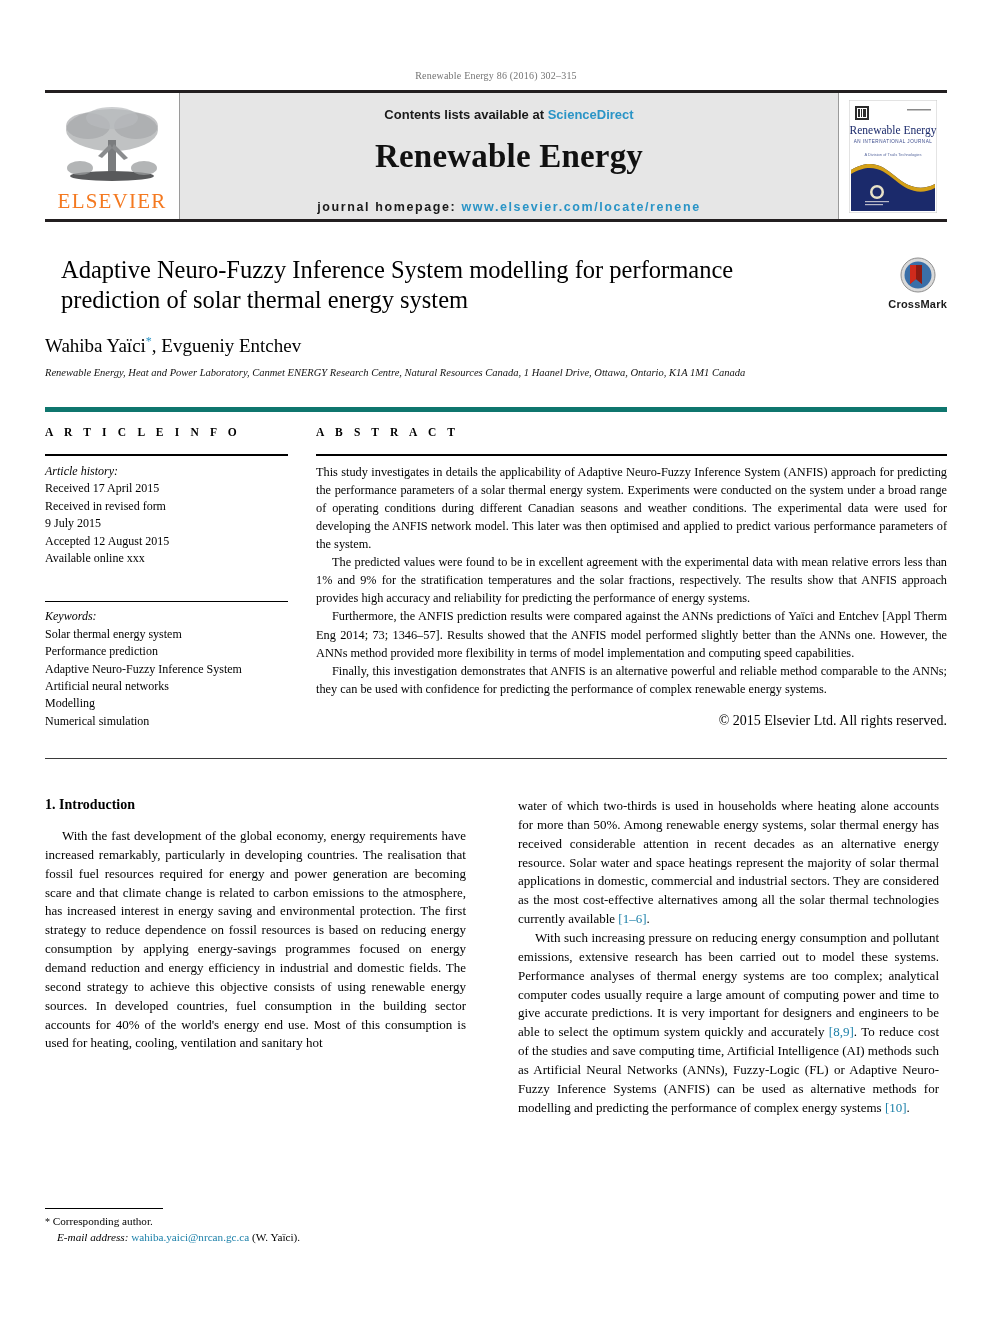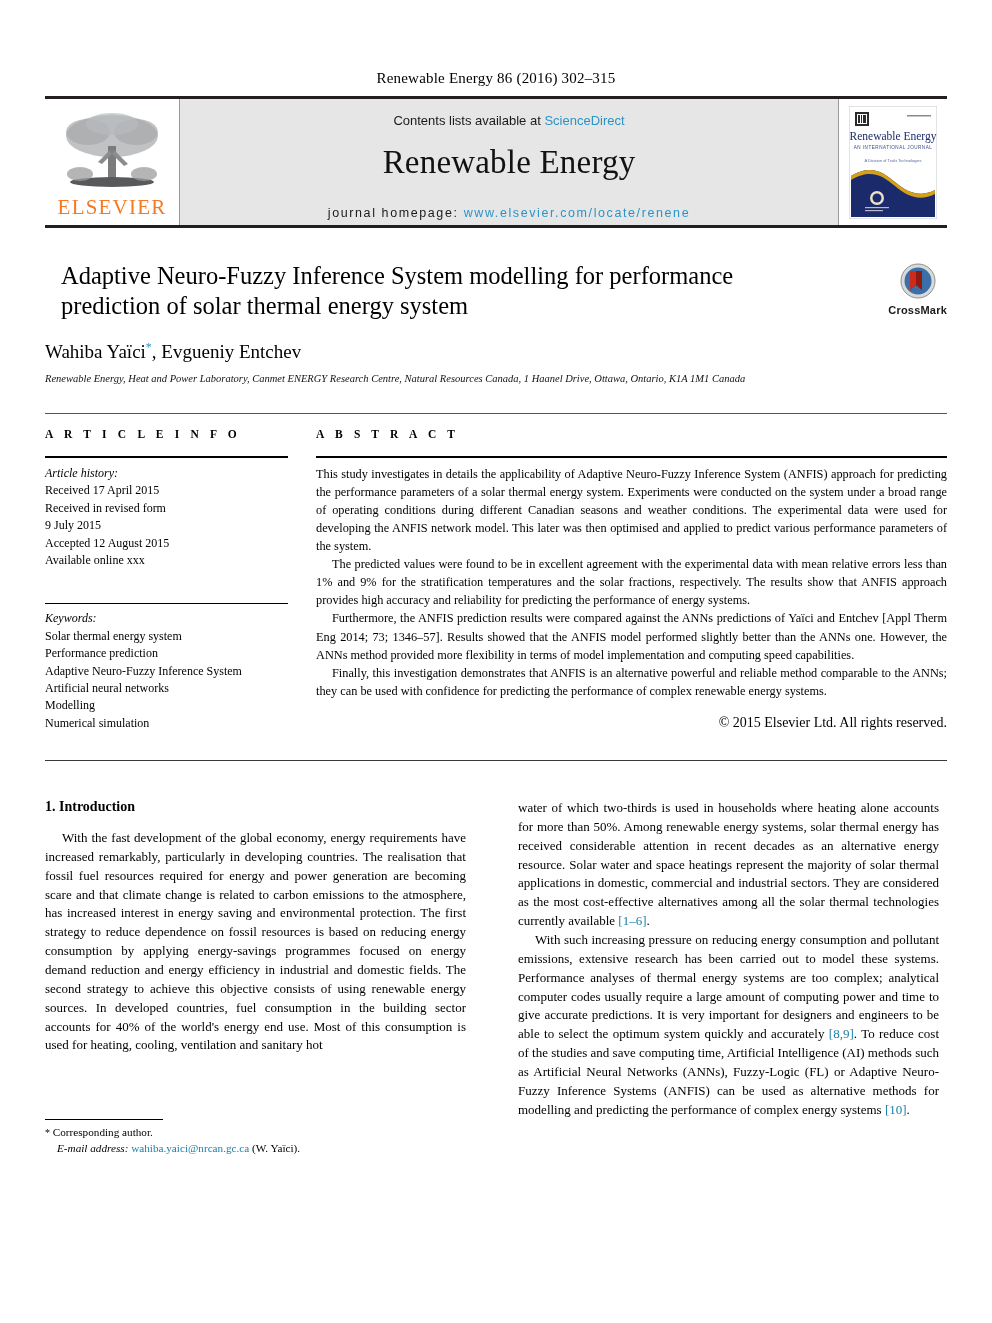--- a/index.html
+++ b/index.html
@@ -19,22 +19,22 @@
     position: relative;
     width: 992px;
     height: 1323px;
     box-sizing: border-box;
   }
 
   
   .runninghead {
     text-align: center;
     font-family: "Liberation Serif", serif;
-    font-size: 15px;
-    color: #000000;
+    font-size: 10px;
+    color: #737373;
     padding-top: 70px;
     letter-spacing: .2px;
   }
 
   
   .masthead {
     margin: 9px 45px 0 45px;
     border-top: 3px solid #231f20;
     border-bottom: 3px solid #231f20;
     height: 132px;
@@ -65,20 +65,21 @@
     flex: 1 1 auto;
     background: #e6e6e6;
     border-left: 1px solid #9a9a9a;
     border-right: 1px solid #9a9a9a;
     display: flex;
     flex-direction: column;
     align-items: center;
     justify-content: flex-start;
     padding-top: 14px;
     box-sizing: border-box;
+    font-weight: bold;
   }
   .contents-line {
     font-family: "Liberation Sans", sans-serif;
     font-size: 13px;
     color: #1a1a1a;
   }
   .contents-line .sd {
     color: #2a94c6;
   }
   .journal-title {
@@ -151,21 +152,21 @@
     font-family: "Liberation Sans", sans-serif;
     font-weight: bold;
     font-size: 11px;
     color: #1a1a1a;
     letter-spacing: .2px;
   }
 
   
   .info-abstract {
     margin: 26px 45px 0 45px;
-    border-top: 1px solid #0f766e;
+    border-top: 5px solid #0f766e;
     padding-top: 14px;
     display: flex;
     gap: 28px;
   }
   .col-info { width: 243px; flex: 0 0 243px; }
   .col-abstract { flex: 1 1 auto; }
   .sec-head {
     font-family: "Liberation Serif", serif;
     font-weight: bold;
     font-size: 11.5px;
@@ -232,21 +233,21 @@
     text-indent: 17px;
     hyphens: manual;
   }
   .bp + .bp { margin-top: 0; }
   .ref { color: #1a7fa8; }
 
   
   .footnote {
     position: absolute;
     left: 45px;
-    top: 1119px;
+    top: 1208px;
     width: 421px;
   }
   .fn-rule {
     border-top: 1px solid #000;
     width: 118px;
     margin-bottom: 5px;
   }
   .fn-line {
     font-size: 11.2px;
     line-height: 1.42;

